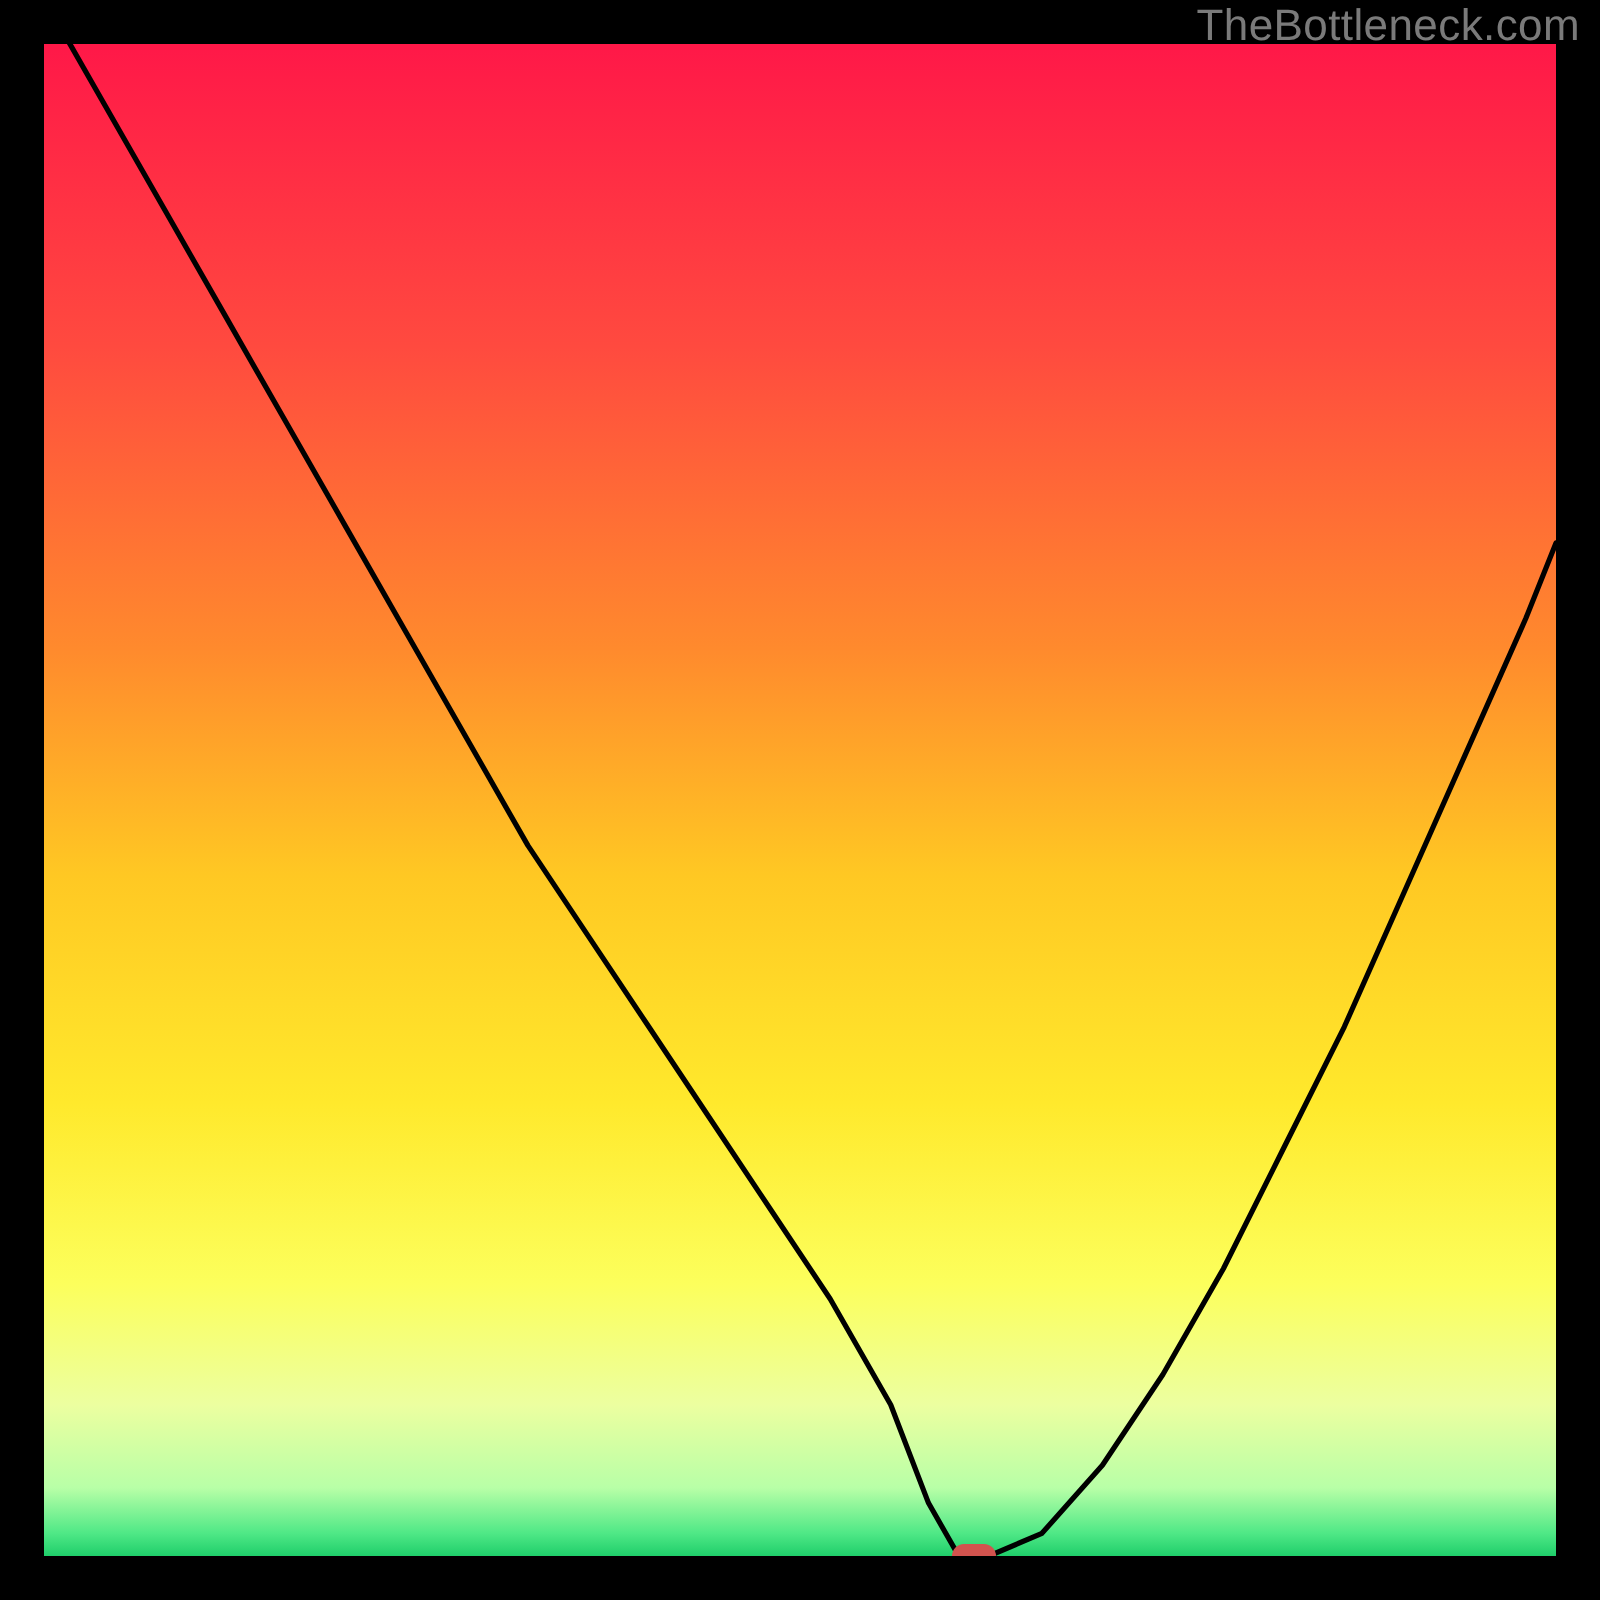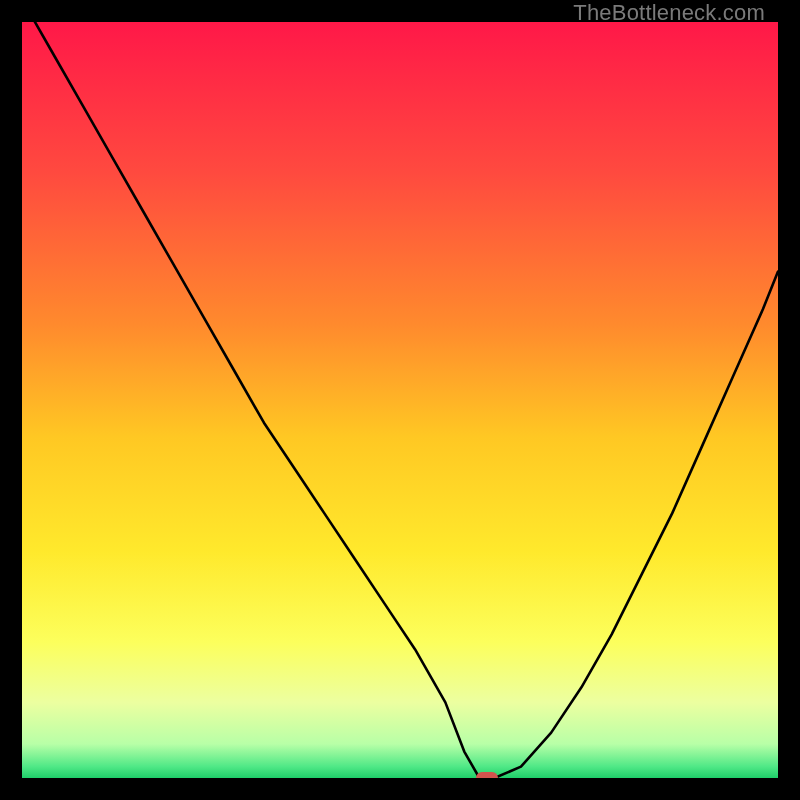--- a/index.html
+++ b/index.html
@@ -42,21 +42,21 @@
     position: absolute;
     width: 22px;
     height: 12px;
     border-radius: 6px;
     background: #d2534e;
     transform: translate(-50%, -50%);
   }
   .watermark {
     position: absolute;
     top: 0px;
-    right: 35px;
+    right: 10px;
     color: #7a7a7a;
     font-family: Arial, Helvetica, sans-serif;
     font-size: 22px;
     font-weight: 500;
     letter-spacing: 0.2px;
   }
 </style>
 </head>
 <body>
 

